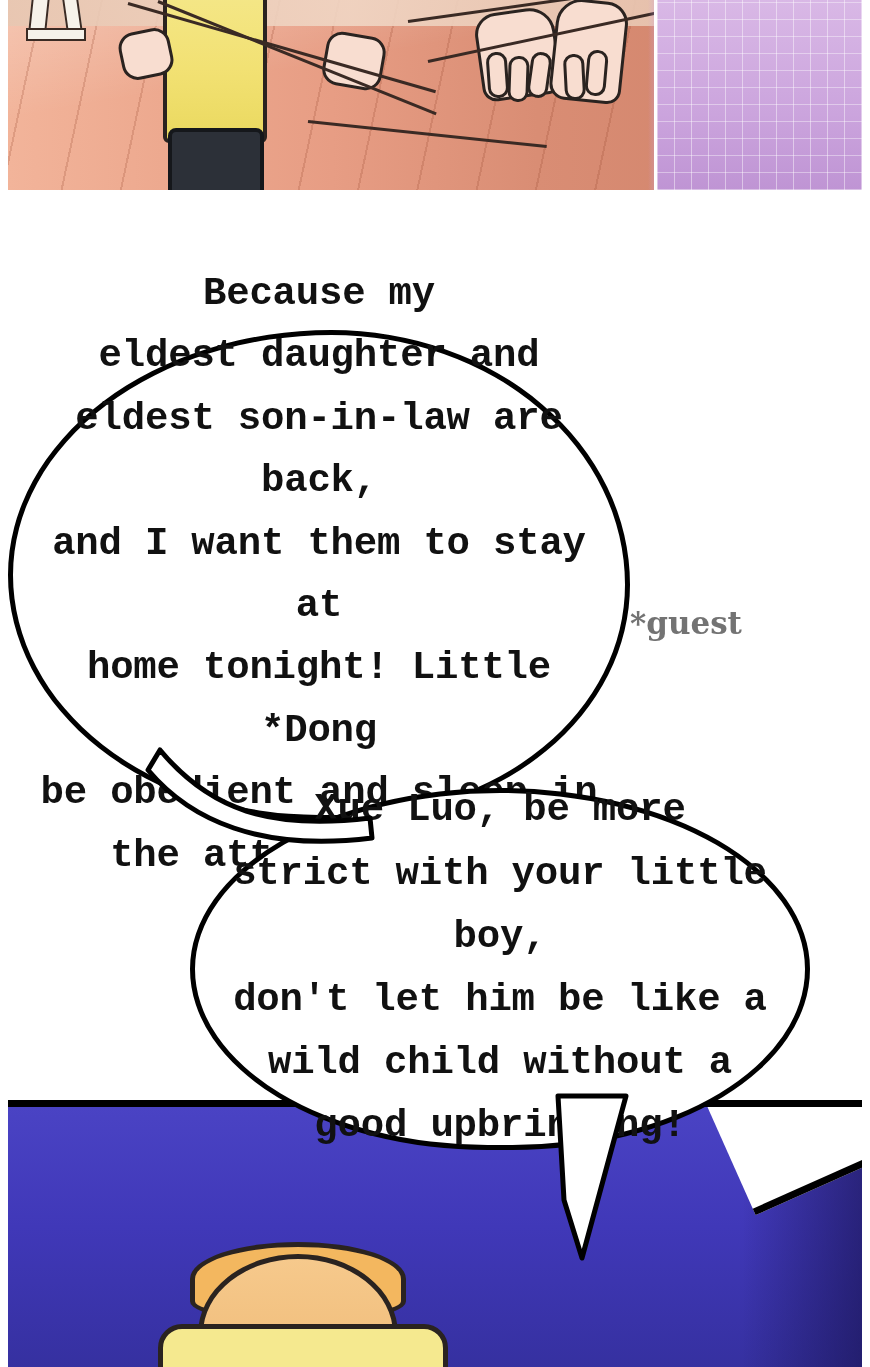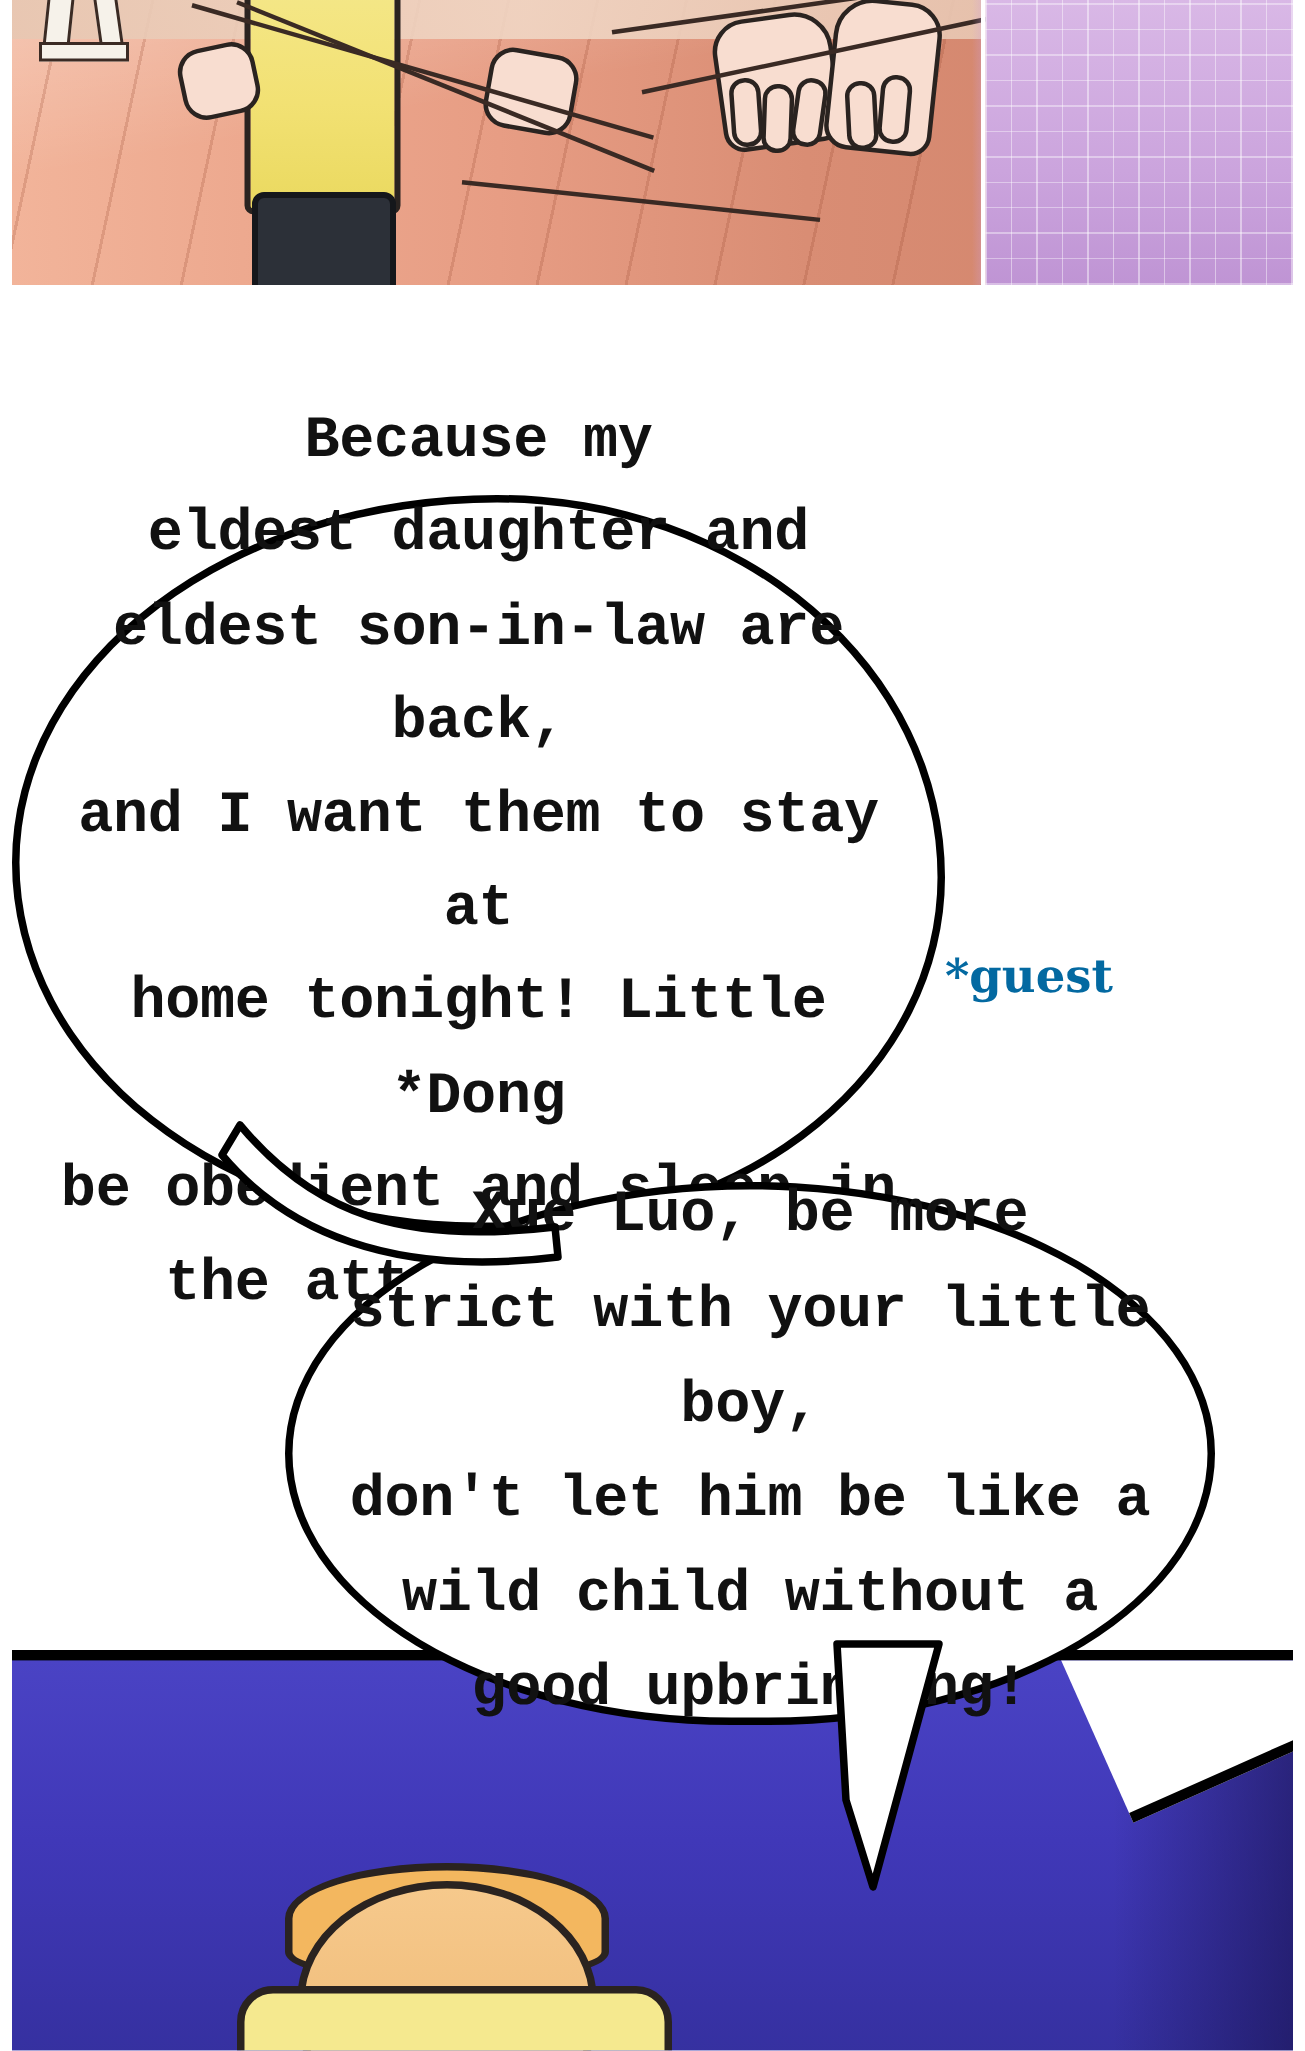--- a/index.html
+++ b/index.html
@@ -239,23 +239,22 @@
   }
   .tail svg { display: block; }
 
   .guest-note {
     position: absolute;
     left: 630px;
     top: 605px;
     font-family: "DejaVu Serif", serif;
     font-size: 31px;
     font-weight: 600;
-    color: #0369a1;
+    color: #737373;
     z-index: 8;
-    margin-top: 28px;
   }
 </style>
 </head>
 <body>
 
 <div id="page">
 
   <div class="panel-top">
     <div class="floor"></div>
     <div class="floorlines"></div>

